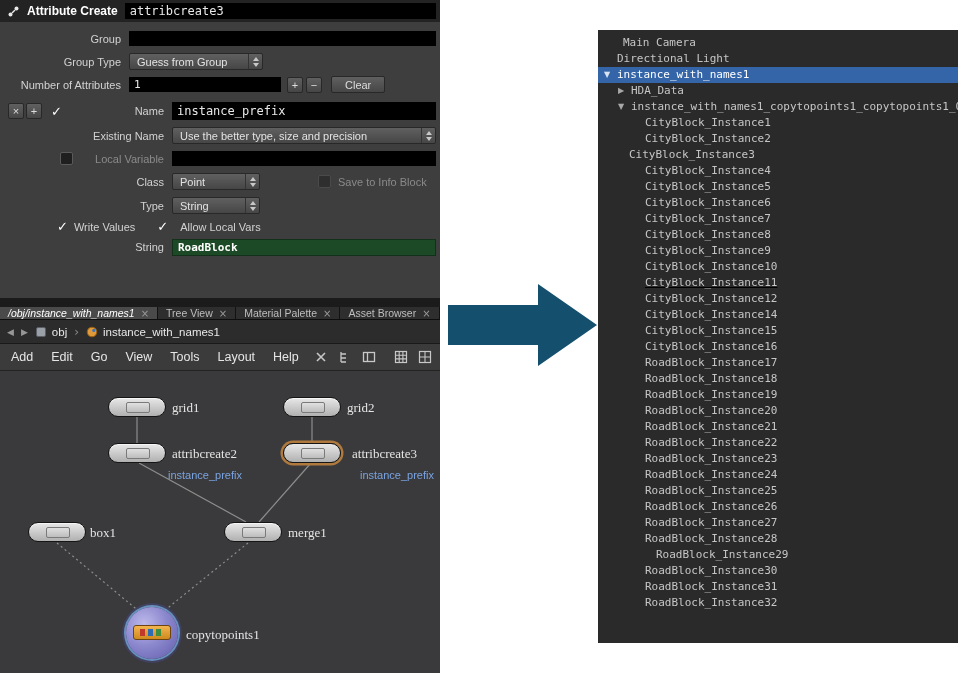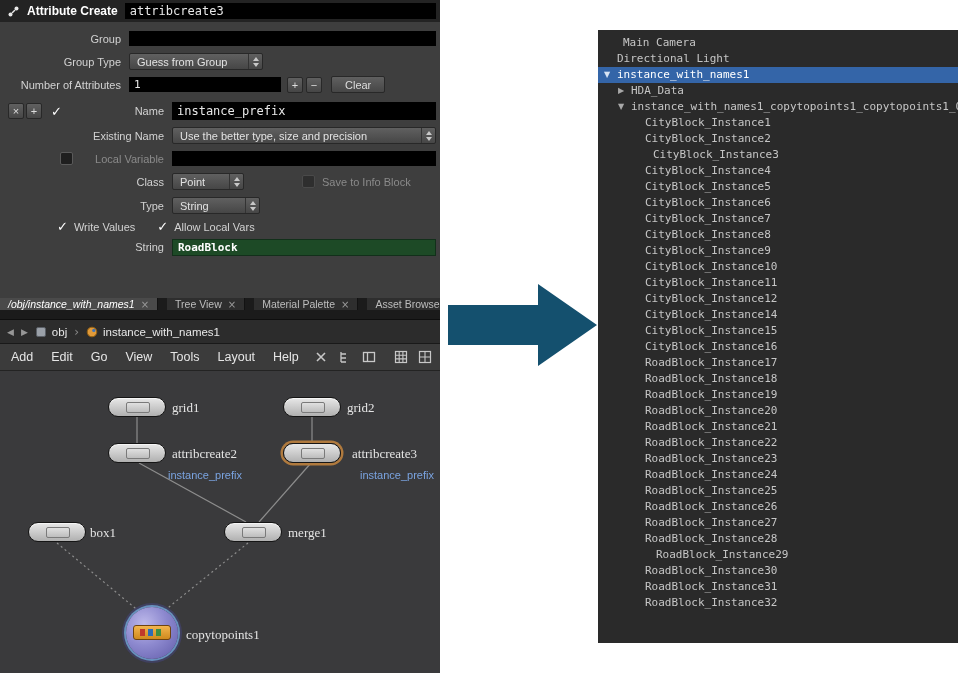--- a/index.html
+++ b/index.html
@@ -45,21 +45,21 @@
           border-radius:2px; color:#ddd; font-size:11px; display:flex; align-items:center; }
   .chk-off { width:13px; height:13px; background:#1f1f1f; border:1px solid #5a5a5a; border-radius:2px; }
   .chk-off.dis { background:#2e2e2e; border-color:#4a4a4a; }
   .chk-on { color:#fff; font-size:13px; line-height:13px; font-weight:bold;
             font-family:"DejaVu Sans", sans-serif; }
   .strfield { flex:1; height:17px; background:var(--green); border:1px solid #12301a; color:#fff;
               font:bold 11px "DejaVu Sans Mono", monospace; line-height:15px; padding:0 5px; }
 
   
   .tabbar { position:absolute; left:0; top:298px; width:100%; height:21px; background:#1b1b1b;
-            display:flex; align-items:flex-start;gap:9px; }
+            display:flex; align-items:flex-end; }
   .tab { display:flex; align-items:center; gap:6px; padding:0 8px; background:#2e2e2e;
          border-right:1px solid #121212; color:#bdbdbd; font-size:10.5px; white-space:nowrap; }
   .tab.active { background:#4a4a4a; color:#fff; font-style:italic; }
   .tab .x { color:#9a9a9a; font-size:10px; font-family:"DejaVu Sans", sans-serif; }
   .plus { width:20px; display:flex; align-items:center; justify-content:center;
           color:#c8c8c8; background:#2e2e2e; border-right:1px solid #121212; font-size:12px; }
 
   
   .pathbar { position:absolute; left:0; top:319px; width:100%; height:25px; background:#2c2c2c;
              border-top:1px solid #0e0e0e; border-bottom:1px solid #191919;
@@ -192,21 +192,21 @@
         <span class="chk-off" style="margin-right:16px"></span>
         <span class="plabel dis">Local Variable</span>
       </div>
       <div class="pfield"></div>
     </div>
 
     <div class="prow" style="top:151px; height:17px">
       <div class="lblcol">
           <span class="plabel">Class</span>
         </div>
-      <div class="dd" style="width:72px">
+      <div class="dd" style="width:88px">
         <span>Point</span>
         <span class="arr">
             <i class="tri-u"></i>
             <i class="tri-d"></i>
           </span>
       </div>
       <span class="chk-off dis" style="margin-left:58px"></span>
       <span class="plabel dis" style="margin-left:7px">Save to Info Block</span>
     </div>
 
@@ -220,21 +220,21 @@
             <i class="tri-u"></i>
             <i class="tri-d"></i>
           </span>
       </div>
     </div>
 
     <div class="prow" style="top:197px; height:15px; padding-left:57px">
       <span class="chk-on">✓</span>
       <span class="plabel" style="margin-left:6px">Write Values</span>
       <span class="chk-on" style="margin-left:22px">✓</span>
-      <span class="plabel" style="margin-left:6px">Allow Local Vars</span>
+      <span class="plabel" style="margin-left:12px">Allow Local Vars</span>
     </div>
 
     <div class="prow" style="top:216px; height:18px">
       <div class="lblcol">
           <span class="plabel">String</span>
         </div>
       <div class="strfield">RoadBlock</div>
     </div>
   </div>
 
@@ -390,21 +390,21 @@
         <span class="tlabel">instance_with_names1_copytopoints1_copytopoints1_0</span>
       </div>
       <div class="trow" style="padding-left: 34px;">
         <span class="tarrow"></span>
         <span class="tlabel">CityBlock_Instance1</span>
       </div>
       <div class="trow" style="padding-left: 34px;">
         <span class="tarrow"></span>
         <span class="tlabel">CityBlock_Instance2</span>
       </div>
-      <div class="trow" style="padding-left: 18px; margin-left: 24px;">
+      <div class="trow" style="padding-left: 18px;">
         <span class="tarrow"></span>
         <span class="tlabel">CityBlock_Instance3</span>
       </div>
       <div class="trow" style="padding-left: 34px;">
         <span class="tarrow"></span>
         <span class="tlabel">CityBlock_Instance4</span>
       </div>
       <div class="trow" style="padding-left: 34px;">
         <span class="tarrow"></span>
         <span class="tlabel">CityBlock_Instance5</span>
@@ -422,21 +422,21 @@
         <span class="tlabel">CityBlock_Instance8</span>
       </div>
       <div class="trow" style="padding-left: 34px;">
         <span class="tarrow"></span>
         <span class="tlabel">CityBlock_Instance9</span>
       </div>
       <div class="trow" style="padding-left: 34px;">
         <span class="tarrow"></span>
         <span class="tlabel">CityBlock_Instance10</span>
       </div>
-      <div class="trow" style="padding-left: 34px;">
+      <div class="trow" style="padding-left: 34px; text-decoration: underline;">
         <span class="tarrow"></span>
         <span class="tlabel">CityBlock_Instance11</span>
       </div>
       <div class="trow" style="padding-left: 34px;">
         <span class="tarrow"></span>
         <span class="tlabel">CityBlock_Instance12</span>
       </div>
       <div class="trow" style="padding-left: 34px;">
         <span class="tarrow"></span>
         <span class="tlabel">CityBlock_Instance14</span>

